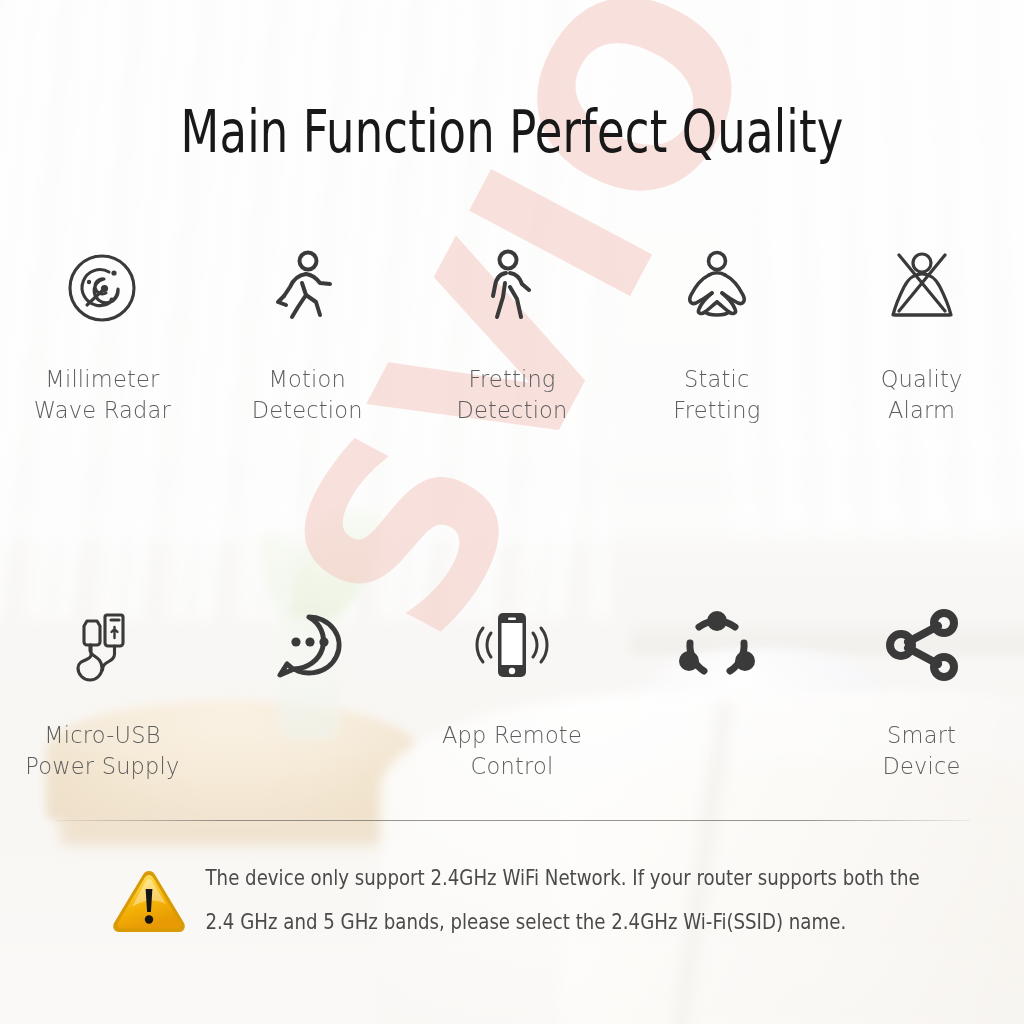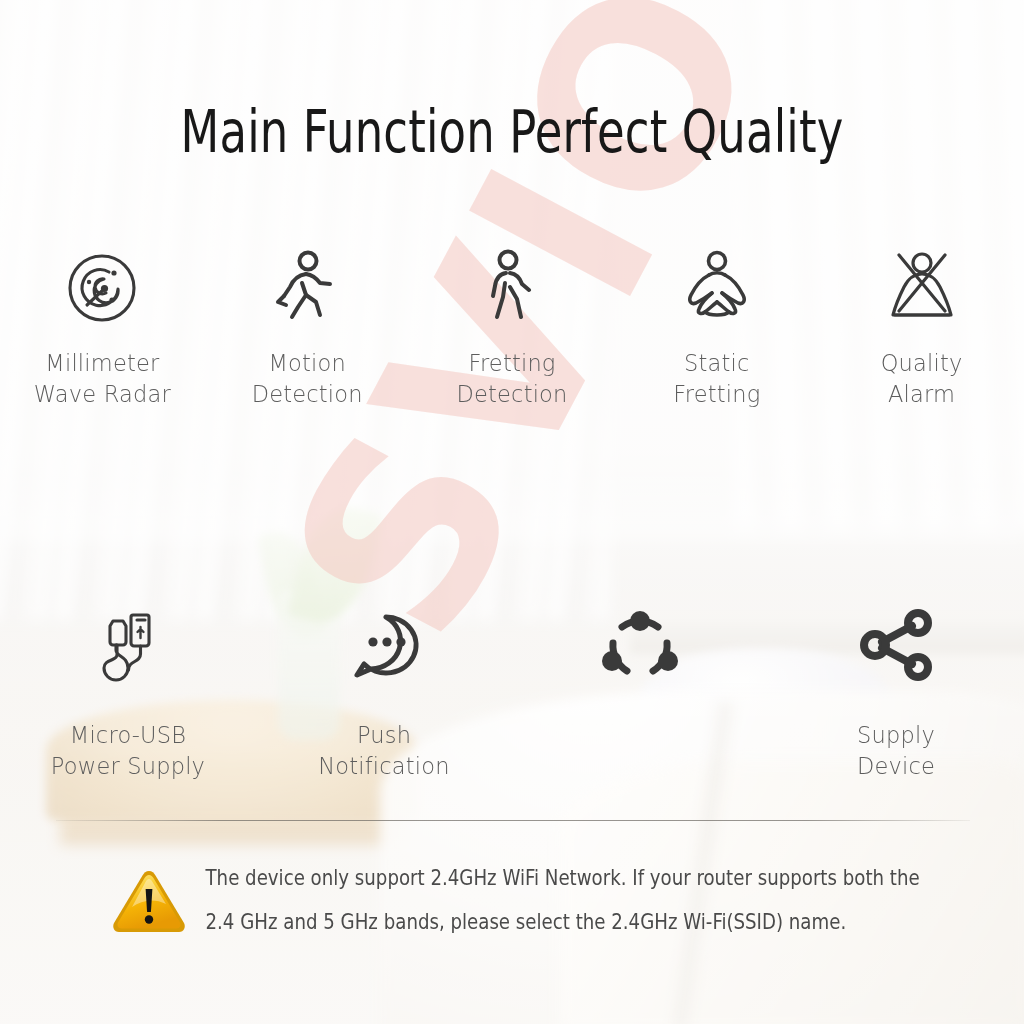--- a/index.html
+++ b/index.html
@@ -81,21 +81,21 @@
   .title{position:absolute;left:0;right:0;top:98px;text-align:center;
     font-family:"DejaVu Sans Condensed","Liberation Sans Narrow","Liberation Sans",sans-serif;
     font-size:58px;font-weight:400;color:#181818;letter-spacing:.2px;
     transform:scaleX(.86);transform-origin:center;}
 
   .row{position:absolute;left:0;width:1024px;display:flex;}
   .row-1{top:242px;}
   .row-2{top:600px;}
   .cell{flex:1 1 0;display:flex;flex-direction:column;align-items:center;}
   .icon-box{height:92px;display:flex;align-items:center;justify-content:center;}
-  .label{margin-top:14px;text-align:center;
+  .label{margin-top:30px;text-align:center;
     font-family:"DejaVu Sans","Liberation Sans",sans-serif;
     font-size:22.5px;font-weight:300;color:#5d5d5d;line-height:31px;
     letter-spacing:.2px;white-space:pre-line;}
   .row-2 .label{margin-top:28px;}
 
   .divider{position:absolute;left:56px;top:820px;width:914px;height:1px;
     background:linear-gradient(90deg,rgba(140,136,130,.10),rgba(108,104,98,.70) 18%,
       rgba(108,104,98,.70) 82%,rgba(140,136,130,.10));}
 
   .note{position:absolute;left:110px;top:852px;width:860px;display:flex;align-items:center;}
@@ -231,24 +231,38 @@
 
       <div class="cell">
         <div class="icon-box">
           <svg width="80" height="74" viewBox="0 0 80 74" fill="none" stroke="#3a3a3a" stroke-width="5" stroke-linecap="round" stroke-linejoin="round">
             <path d="M42 8 A30 28 0 1 1 20 55 L13 66 L27 60 A30 28 0 0 0 42 8 Z"></path>
             <circle cx="29" cy="33" r="4.6" fill="#3a3a3a" stroke="none"></circle>
             <circle cx="43" cy="33" r="4.6" fill="#3a3a3a" stroke="none"></circle>
             <circle cx="57" cy="33" r="4.6" fill="#3a3a3a" stroke="none"></circle>
           </svg>
         </div>
-        <div class="label">Push
-Notification</div>
-      </div>
-
+      </div>
+
+      <div class="cell">
+        <div class="icon-box">
+          <svg width="86" height="78" viewBox="0 0 86 78" fill="none" stroke="#3a3a3a" stroke-width="3" stroke-linecap="round">
+            <rect x="29" y="6" width="28" height="64" rx="5" fill="#3a3a3a" stroke="none"></rect>
+            <rect x="32.5" y="16" width="21" height="42" fill="#ffffff" stroke="none"></rect>
+            <rect x="39" y="10.5" width="8" height="2.6" rx="1.3" fill="#ffffff" stroke="none"></rect>
+            <circle cx="43" cy="64" r="3.2" fill="#ffffff" stroke="none"></circle>
+            <path d="M22 26 A20 20 0 0 0 22 50"></path>
+            <path d="M14 21 A27 27 0 0 0 14 55"></path>
+            <path d="M64 26 A20 20 0 0 1 64 50"></path>
+            <path d="M72 21 A27 27 0 0 1 72 55"></path>
+          </svg>
+        </div>
+        <div class="label">App Remote
+Control</div>
+      </div>
 
       <div class="cell">
         <div class="icon-box">
           <svg width="80" height="74" viewBox="0 0 80 74" fill="none" stroke="#3a3a3a" stroke-width="7" stroke-linecap="round">
             <path d="M22 18 A30 30 0 0 1 58 18"></path>
             <path d="M13 34 A30 30 0 0 0 27 62"></path>
             <path d="M67 34 A30 30 0 0 1 53 62"></path>
             <circle cx="40" cy="12" r="10" fill="#3a3a3a" stroke="none"></circle>
             <circle cx="12" cy="52" r="10" fill="#3a3a3a" stroke="none"></circle>
             <circle cx="68" cy="52" r="10" fill="#3a3a3a" stroke="none"></circle>
@@ -259,21 +273,21 @@
       <div class="cell">
         <div class="icon-box">
           <svg width="80" height="74" viewBox="0 0 80 74" fill="none" stroke="#3a3a3a" stroke-width="8" stroke-linecap="round">
             <line x1="26" y1="33" x2="56" y2="17"></line>
             <line x1="26" y1="39" x2="56" y2="55"></line>
             <circle cx="19" cy="36" r="11"></circle>
             <circle cx="62" cy="14" r="10"></circle>
             <circle cx="62" cy="58" r="10"></circle>
           </svg>
         </div>
-        <div class="label">Supply
+        <div class="label">Smart
 Device</div>
       </div>
     </div>
 
     <div class="divider"></div>
 
     <div class="note">
       <div class="note-icon">
         <svg width="78" height="70" viewBox="0 0 78 70">
           <defs>

